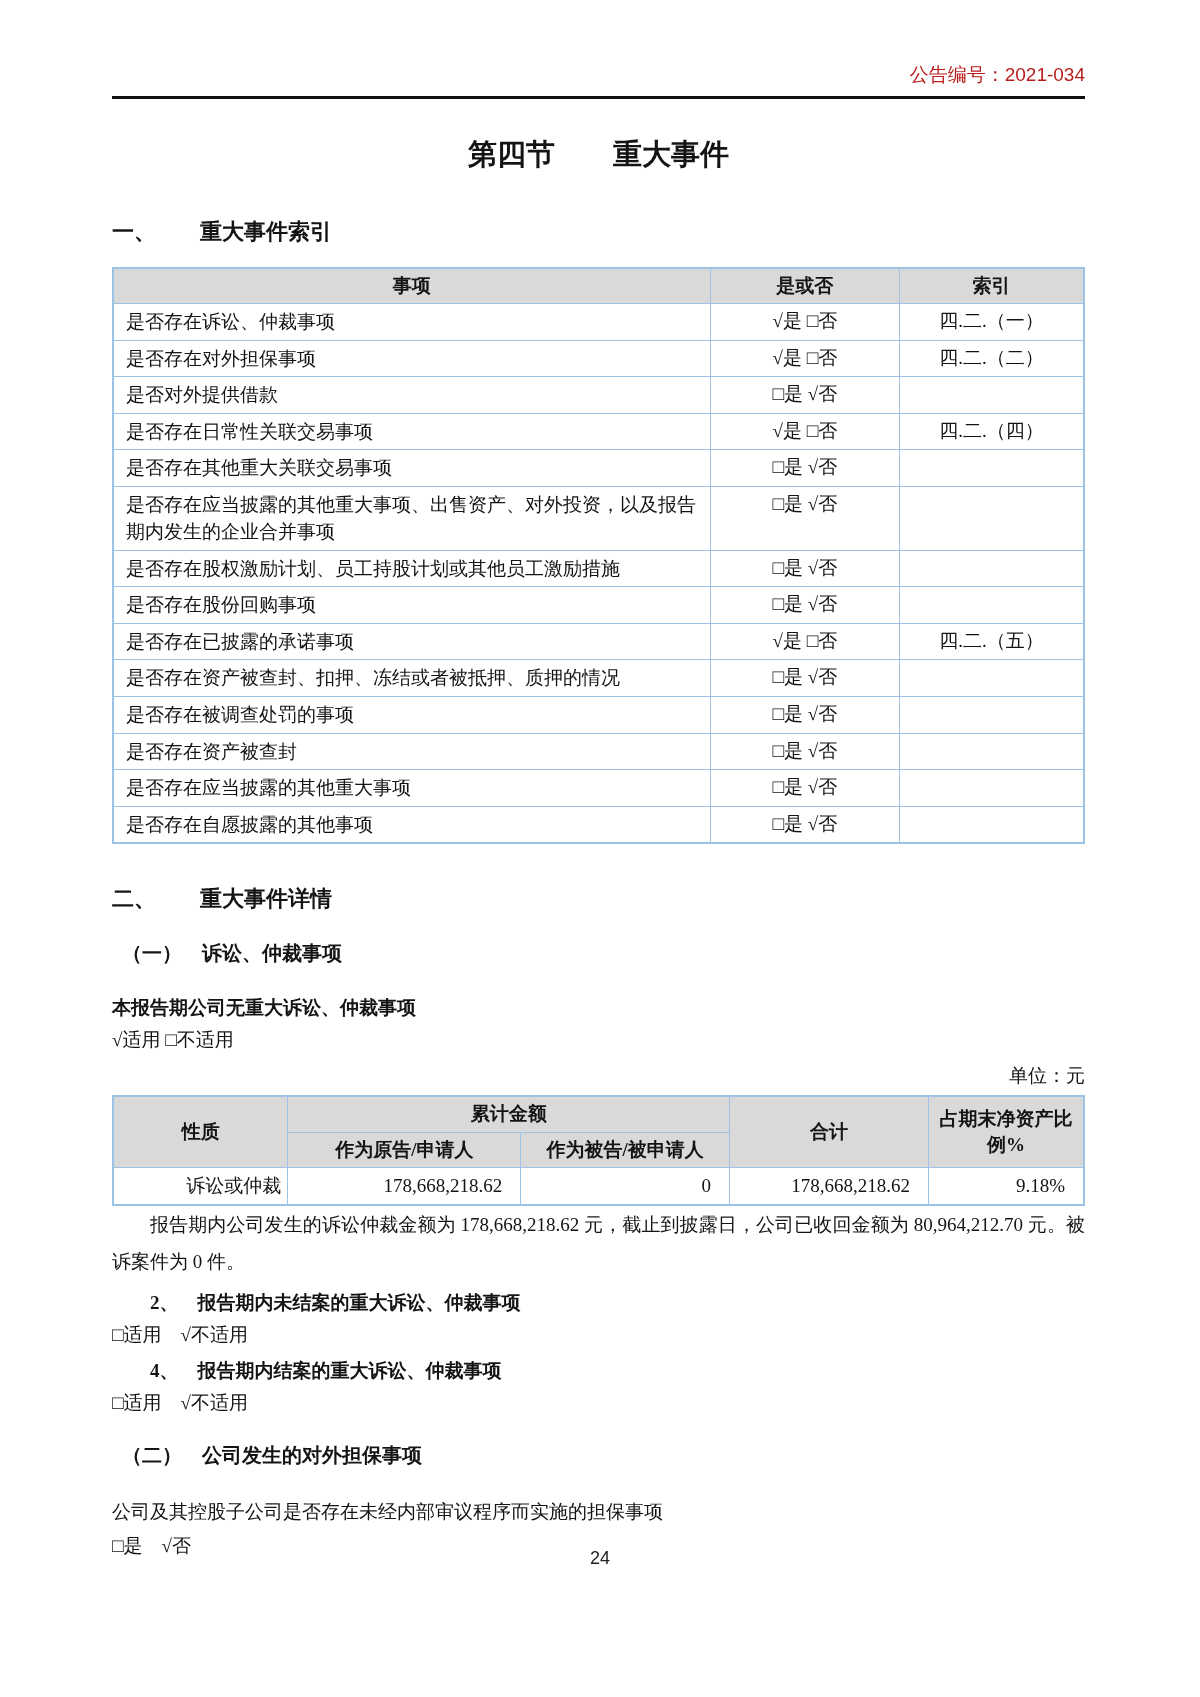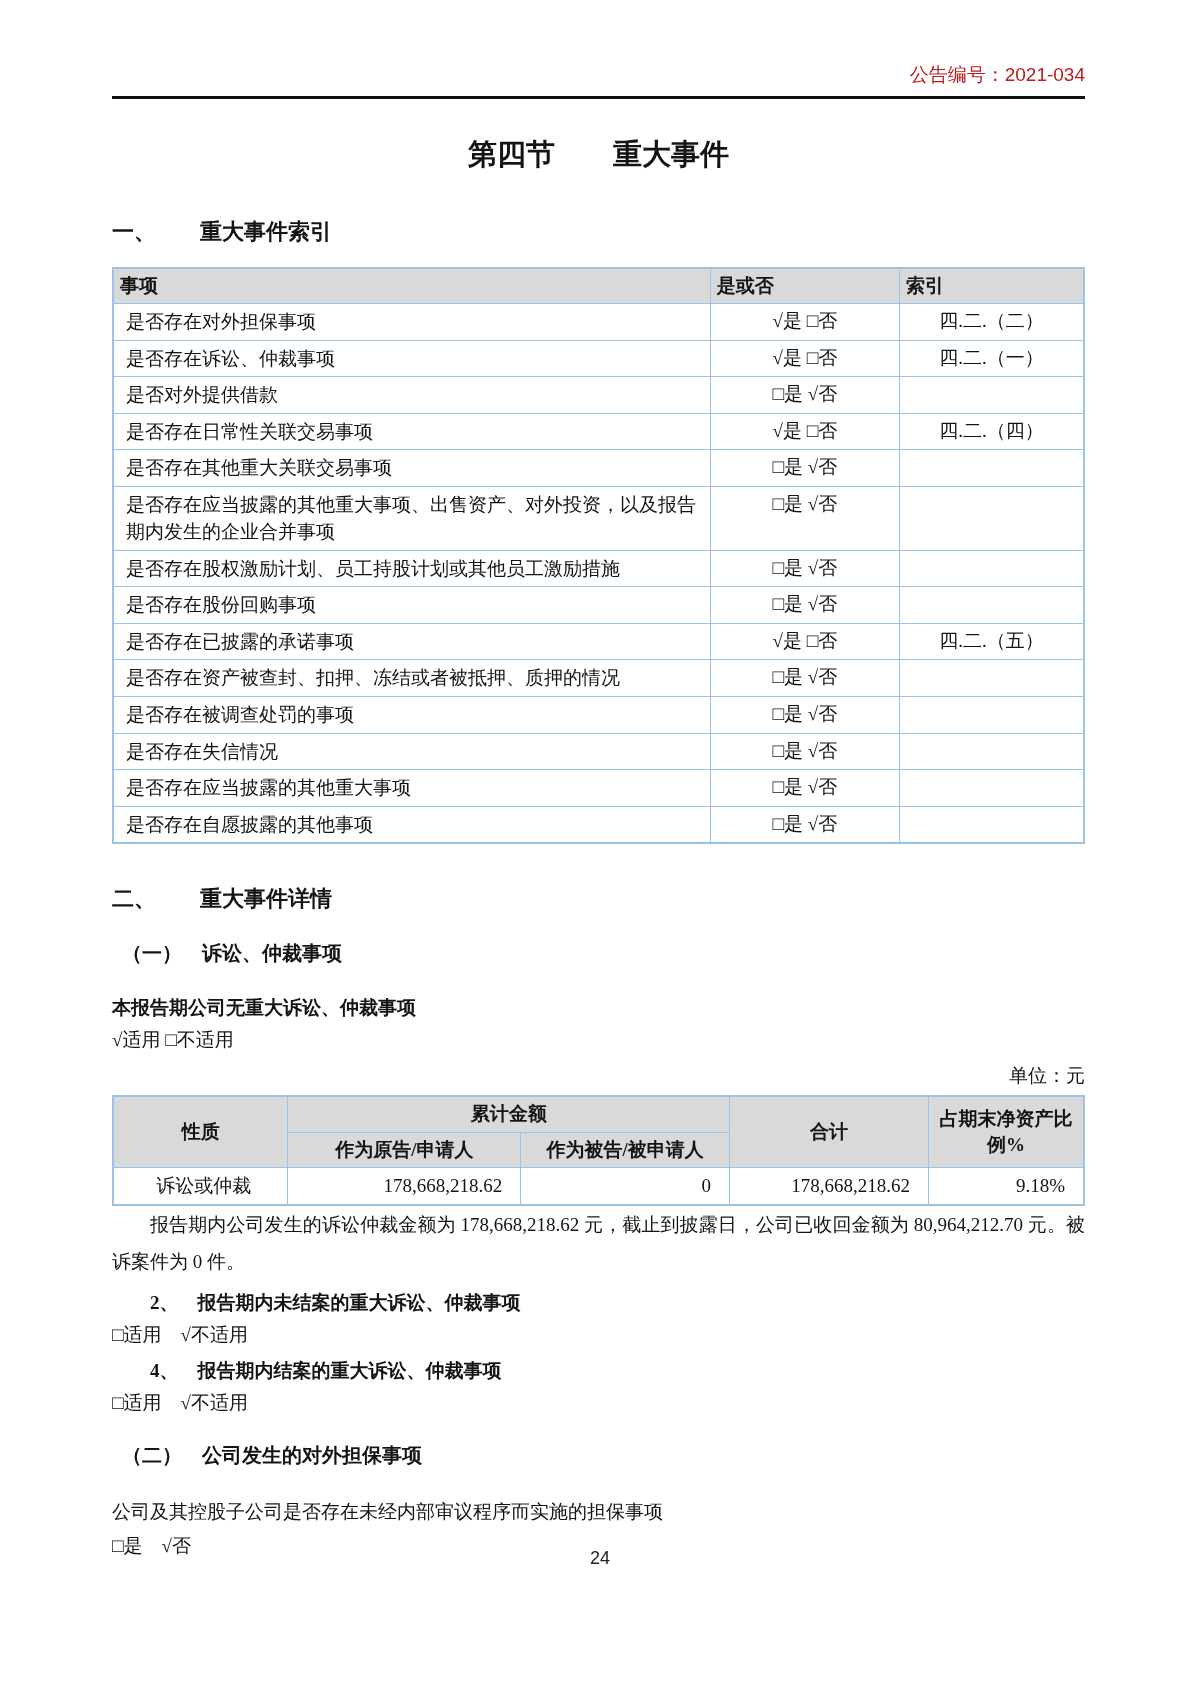--- a/index.html
+++ b/index.html
@@ -47,21 +47,21 @@
     font-size:19px;
     border:2px solid #9cc2e5;
   }
   table.idx th, table.idx td{
     border:1px solid #9cc2e5;
     vertical-align:top;
   }
   table.idx th{
     background:#d9d9d9;
     font-weight:bold;
-    text-align:left;
+    text-align:center;
     padding:4px 6px;
   }
   table.idx td.c-item{text-align:left;padding:4px 12px;line-height:1.45;}
   table.idx td.c-yn{text-align:center;padding:4px 6px;white-space:pre-wrap;}
   table.idx td.c-ix{text-align:center;padding:4px 6px;white-space:pre-wrap;}
   .sub-h{
     font-size:20px;
     font-weight:bold;
     margin-top:26px;
     margin-left:10px;
@@ -101,21 +101,21 @@
   table.amt th, table.amt td{border:1px solid #9cc2e5;}
   table.amt th{
     background:#d9d9d9;
     font-weight:bold;
     text-align:center;
     vertical-align:middle;
     padding:4px 6px;
     line-height:1.4;
   }
   table.amt td{padding:5px 6px;vertical-align:middle;}
-  table.amt td.a-left{text-align:center;padding-left:12px;}
+  table.amt td.a-left{text-align:right;padding-left:12px;}
   table.amt td.a-num{text-align:right;padding-right:18px;}
   .para{
     font-size:19px;
     line-height:1.95;
     text-indent:2em;
     text-align:justify;
     white-space:pre-wrap;
   }
   .question{
     font-size:19px;
@@ -156,30 +156,30 @@
     </colgroup>
     <thead>
       <tr>
         <th>事项</th>
         <th>是或否</th>
         <th>索引</th>
       </tr>
     </thead>
     <tbody>
       <tr>
+        <td class="c-item">是否存在诉讼、仲裁事项</td>
+        <td class="c-yn">√是 □否</td>
+        <td class="c-ix">四.二.（一）</td>
+      </tr>
+      <tr>
         <td class="c-item">是否存在对外担保事项</td>
         <td class="c-yn">√是 □否</td>
         <td class="c-ix">四.二.（二）</td>
       </tr>
       <tr>
-        <td class="c-item">是否存在诉讼、仲裁事项</td>
-        <td class="c-yn">√是 □否</td>
-        <td class="c-ix">四.二.（一）</td>
-      </tr>
-      <tr>
         <td class="c-item">是否对外提供借款</td>
         <td class="c-yn">□是 √否</td>
         <td class="c-ix"></td>
       </tr>
       <tr>
         <td class="c-item">是否存在日常性关联交易事项</td>
         <td class="c-yn">√是 □否</td>
         <td class="c-ix">四.二.（四）</td>
       </tr>
       <tr>
@@ -211,21 +211,21 @@
         <td class="c-item">是否存在资产被查封、扣押、冻结或者被抵押、质押的情况</td>
         <td class="c-yn">□是 √否</td>
         <td class="c-ix"></td>
       </tr>
       <tr>
         <td class="c-item">是否存在被调查处罚的事项</td>
         <td class="c-yn">□是 √否</td>
         <td class="c-ix"></td>
       </tr>
       <tr>
-        <td class="c-item">是否存在失信情况</td>
+        <td class="c-item">是否存在资产被查封</td>
         <td class="c-yn">□是 √否</td>
         <td class="c-ix"></td>
       </tr>
       <tr>
         <td class="c-item">是否存在应当披露的其他重大事项</td>
         <td class="c-yn">□是 √否</td>
         <td class="c-ix"></td>
       </tr>
       <tr>
         <td class="c-item">是否存在自愿披露的其他事项</td>

